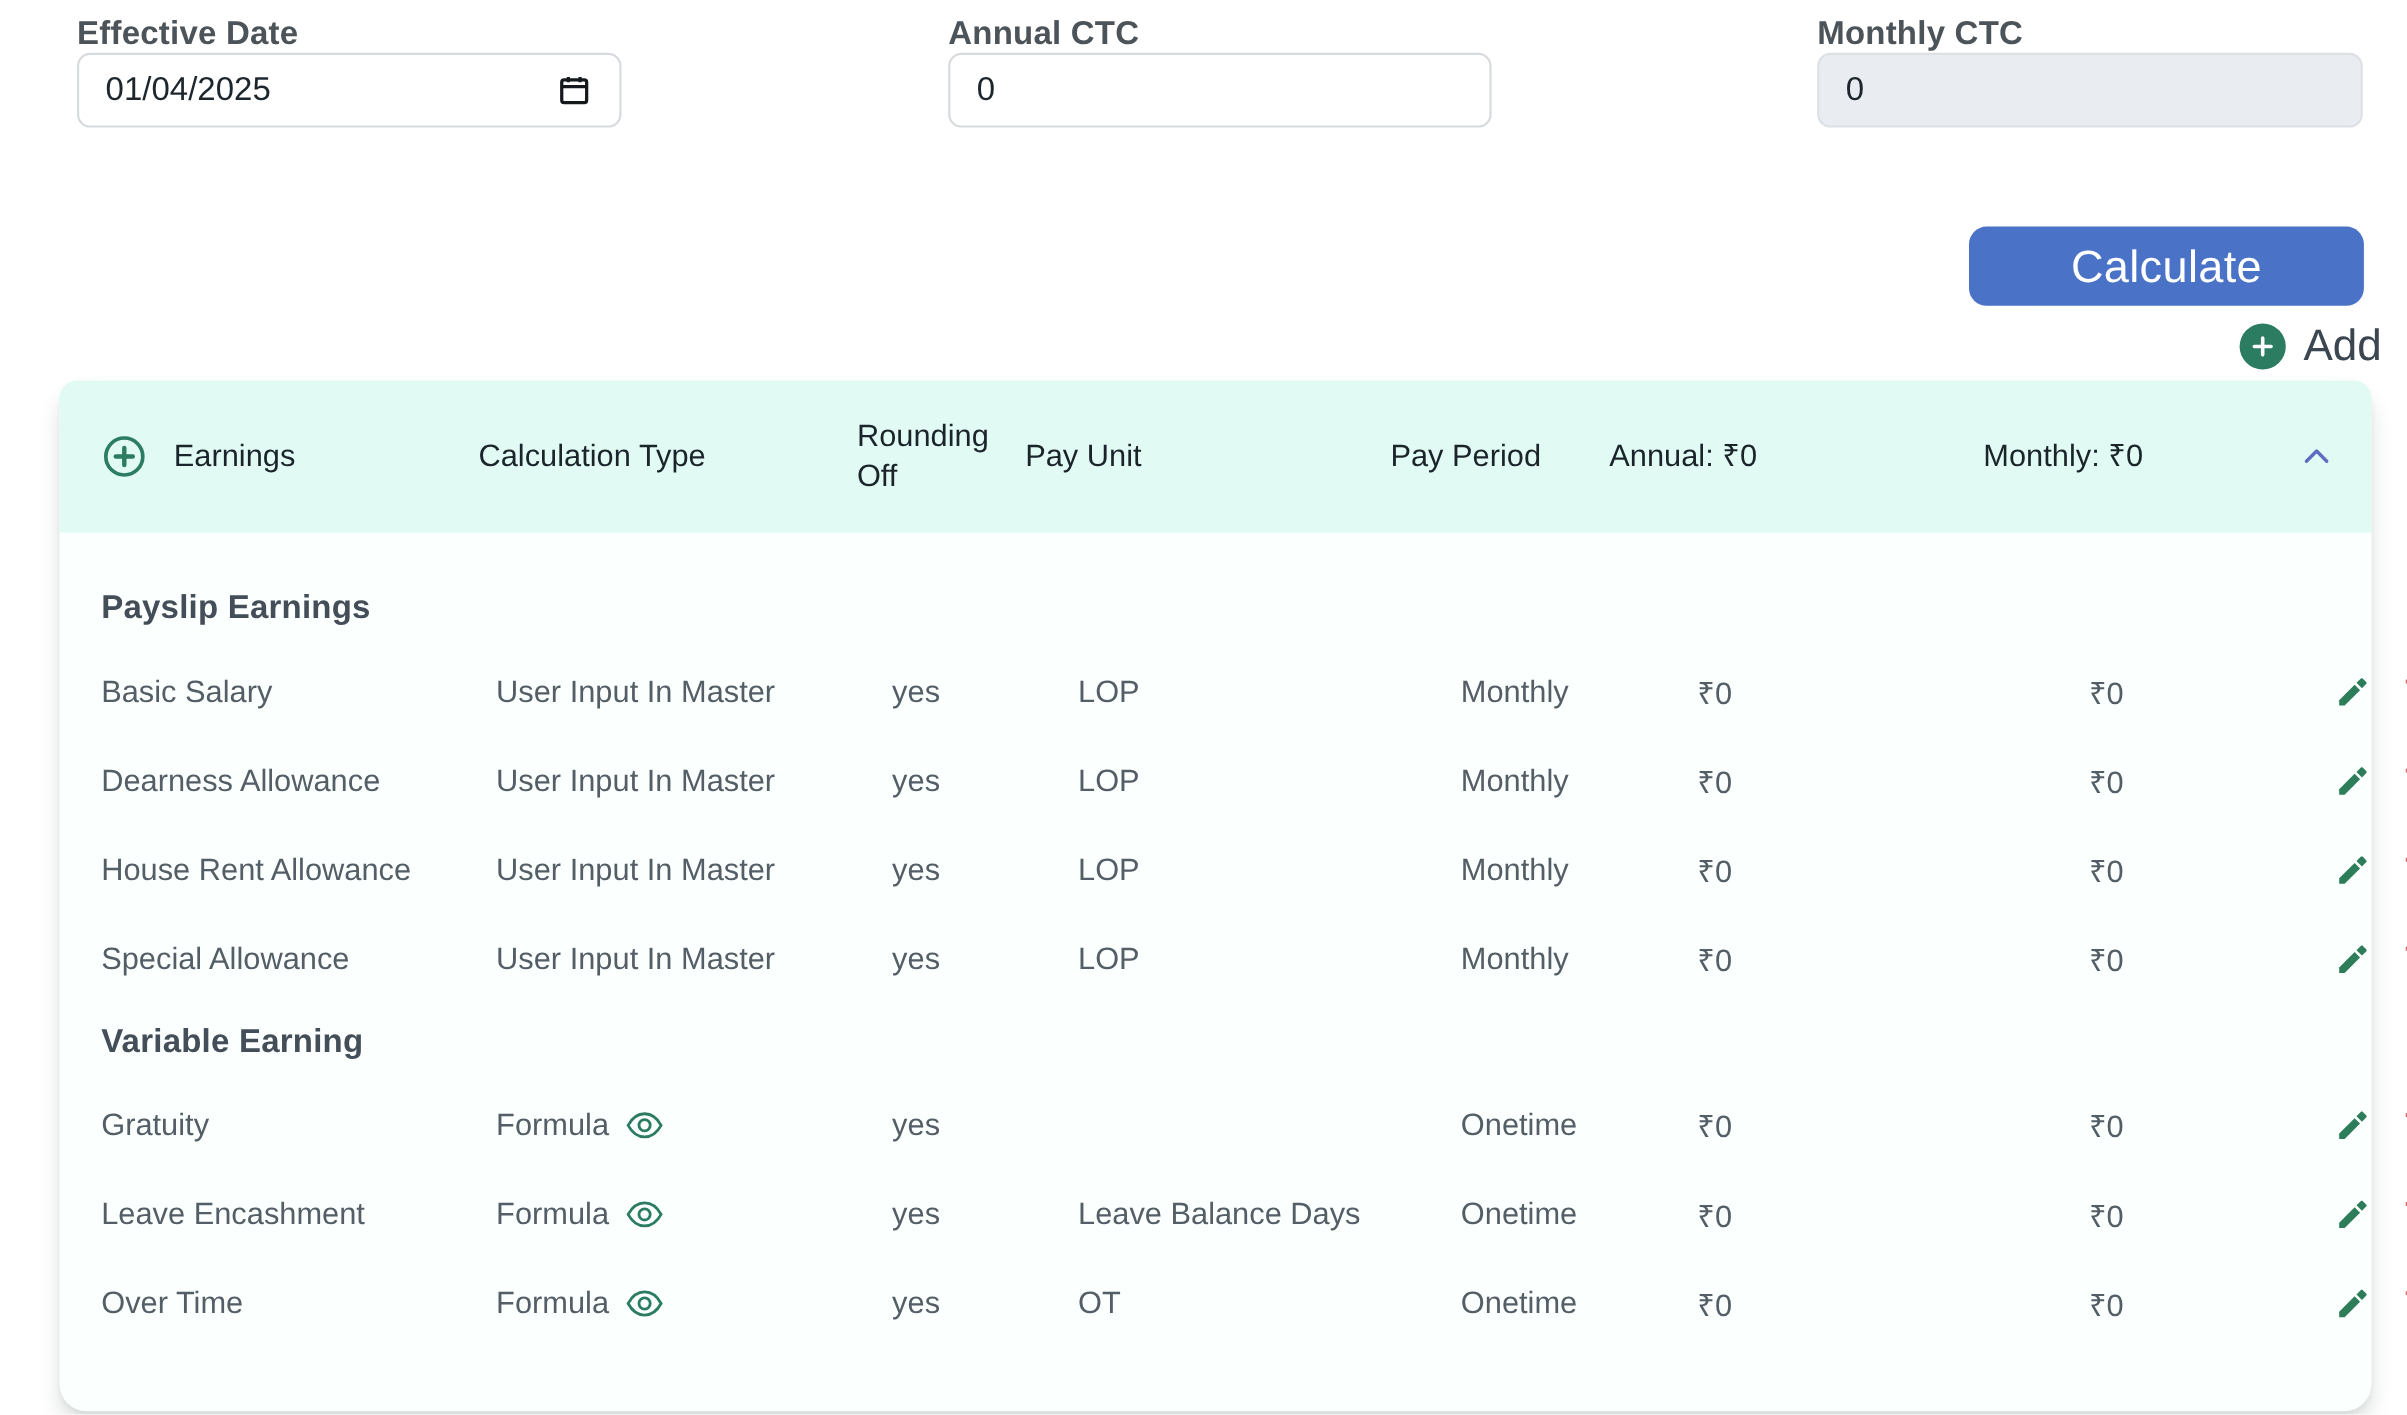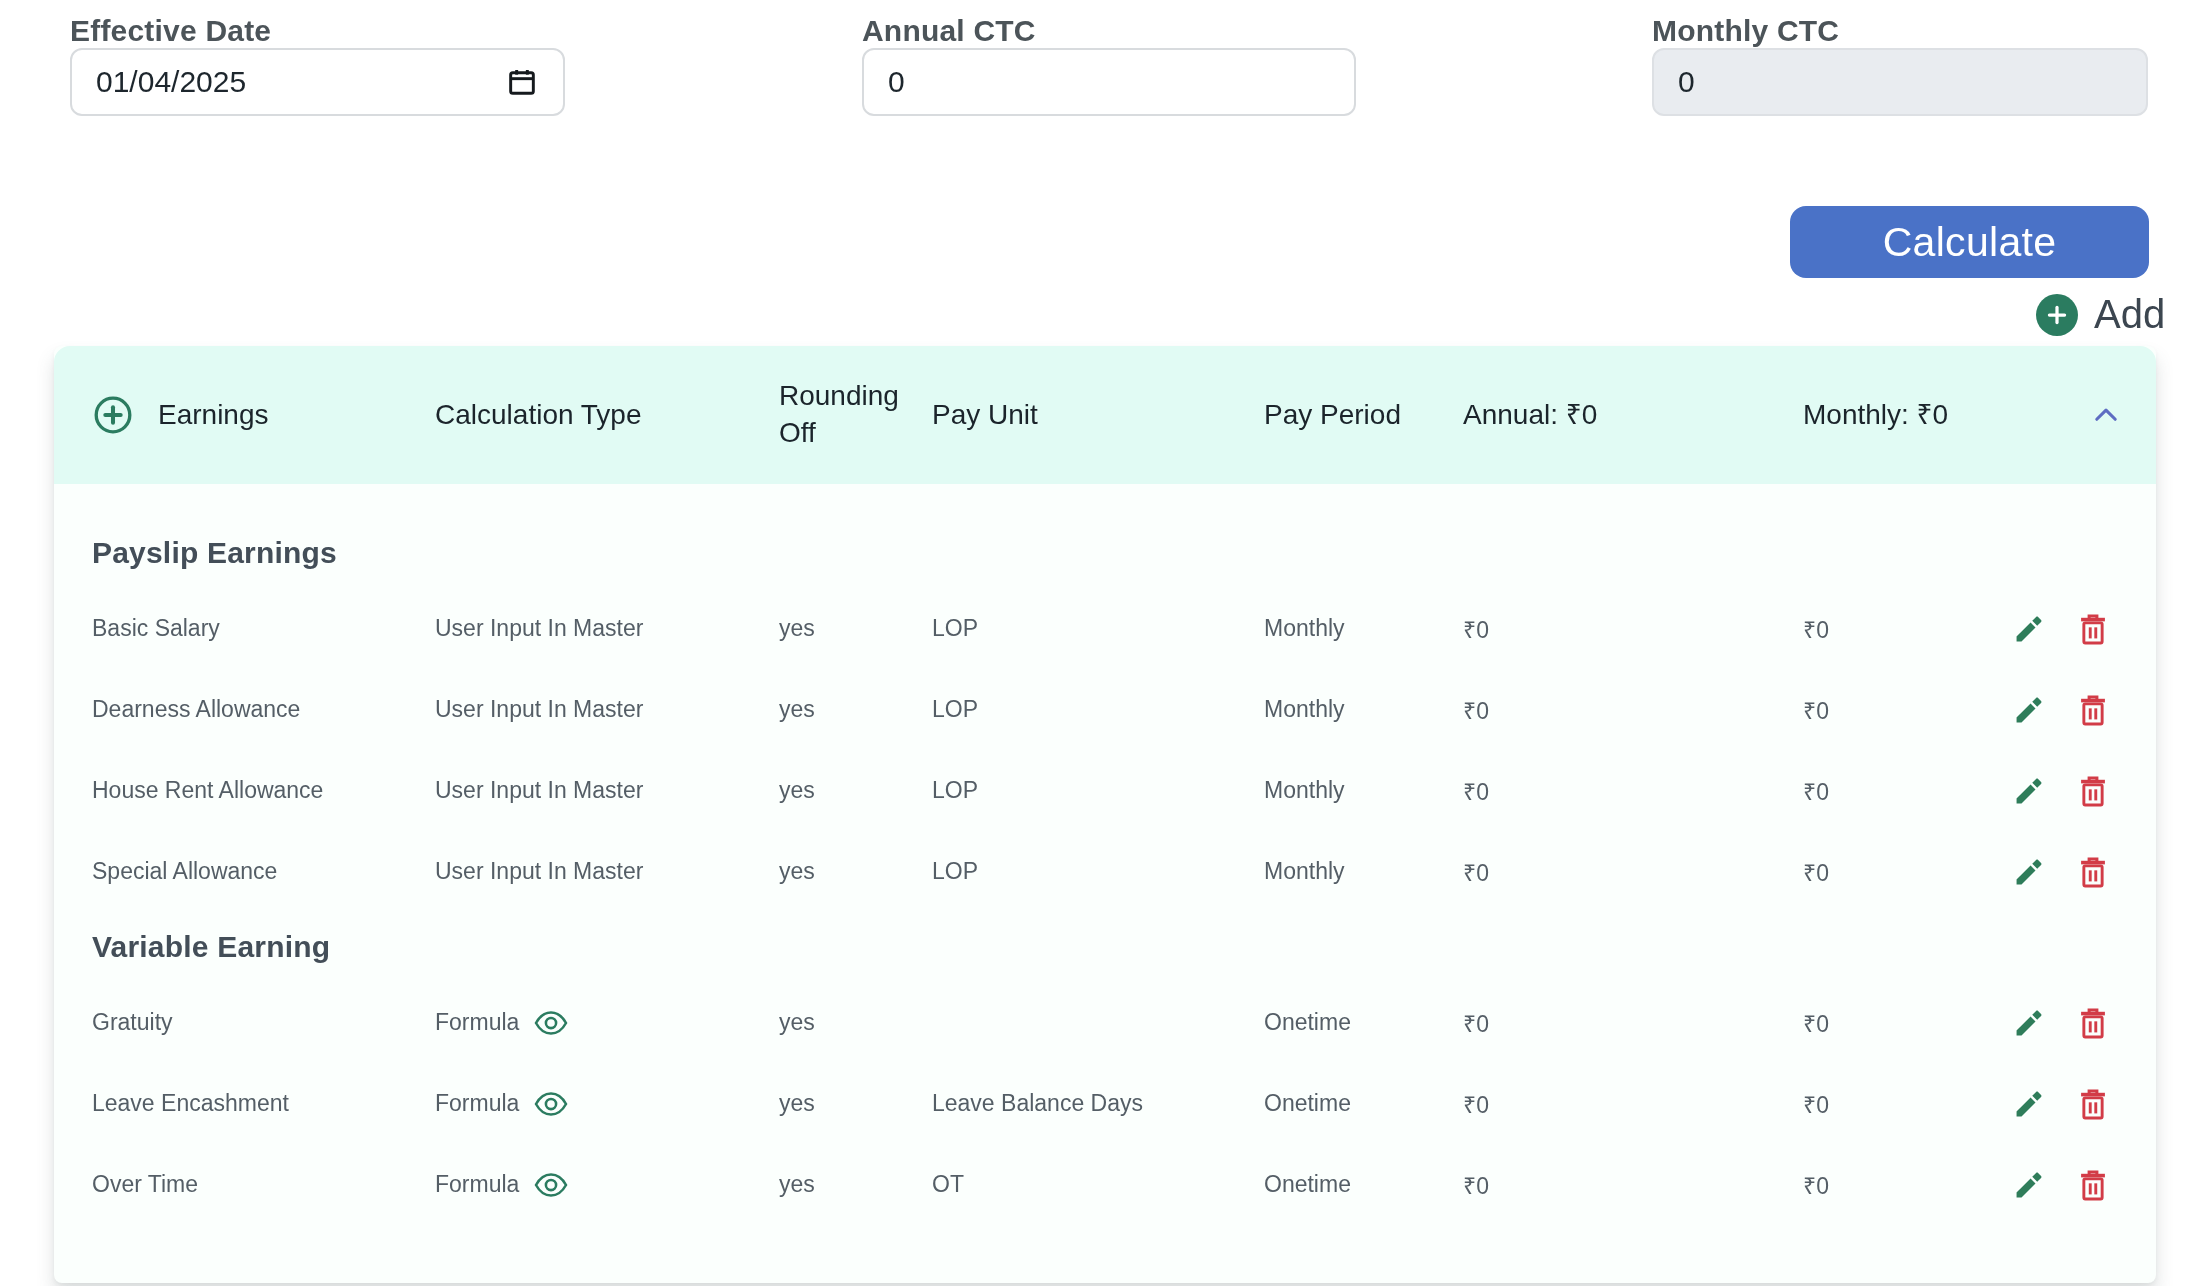--- a/index.html
+++ b/index.html
@@ -36,33 +36,33 @@
 
   .calc-btn{position:absolute;left:1790px;top:206px;width:359px;height:72px;background:var(--calc-blue);
     border:none;border-radius:16px;color:#fff;font-size:41px;font-family:inherit;cursor:pointer;
     display:flex;align-items:center;justify-content:center;letter-spacing:.3px;}
   .add-btn{position:absolute;left:2036px;top:292px;display:flex;align-items:center;gap:16px;cursor:pointer;}
   .add-circle{width:42px;height:42px;border-radius:50%;background:var(--accent-green);
     display:flex;align-items:center;justify-content:center;color:#fff;}
   .add-label{font-size:40px;color:#3c4650;}
 
   
-  .card{position:absolute;left:54px;top:346px;width:2102px;border-radius:8px;background:var(--card-bg);
+  .card{position:absolute;left:54px;top:346px;width:2102px;border-radius:25px;background:var(--card-bg);
     box-shadow:0 12px 18px rgba(70,90,90,.18), 0 2px 4px rgba(70,90,90,.06);}
   .grid{display:grid;grid-template-columns:343px 344px 153px 332px 199px 340px 207px 1fr;align-items:center;}
   .thead{height:138px;background:var(--header-mint);border-radius:16px 16px 0 0;padding-left:38px;padding-right:30px;}
   .thead .hcell{font-size:28px;color:var(--head-dark);line-height:1.32;font-weight:500;}
   .hcell-earnings{display:flex;align-items:center;gap:24px;}
   .plus-outline{width:42px;height:42px;color:var(--accent-green);cursor:pointer;flex:none;display:flex;}
   .hcell-collapse{display:flex;justify-content:flex-end;}
   .collapse-btn{width:40px;height:40px;color:var(--chevron-indigo);cursor:pointer;display:flex;align-items:center;justify-content:center;}
 
   .tbody{padding:10px 30px 58px 38px;margin-top:24px;}
   .section-title{font-size:30px;font-weight:700;color:var(--title-grey);height:70px;display:flex;align-items:center;letter-spacing:.2px;}
-  .trow{height:81px;font-size:23px;color:var(--body-grey);}
+  .trow{height:81px;font-size:28px;color:var(--body-grey);gap:16px;}
   .cell{display:flex;align-items:center;gap:14px;min-width:0;}
   .eye-icon{width:36px;height:30px;color:var(--accent-green);cursor:pointer;display:flex;flex:none;}
   .actions{display:flex;align-items:center;gap:26px;}
   .icon-btn{width:38px;height:38px;border:none;background:none;padding:0;cursor:pointer;display:flex;align-items:center;justify-content:center;}
   .icon-btn.edit{color:var(--edit-green);}
   .icon-btn.del{color:var(--delete-red);}
   svg{display:block;}
 </style>
 </head>
 <body>

